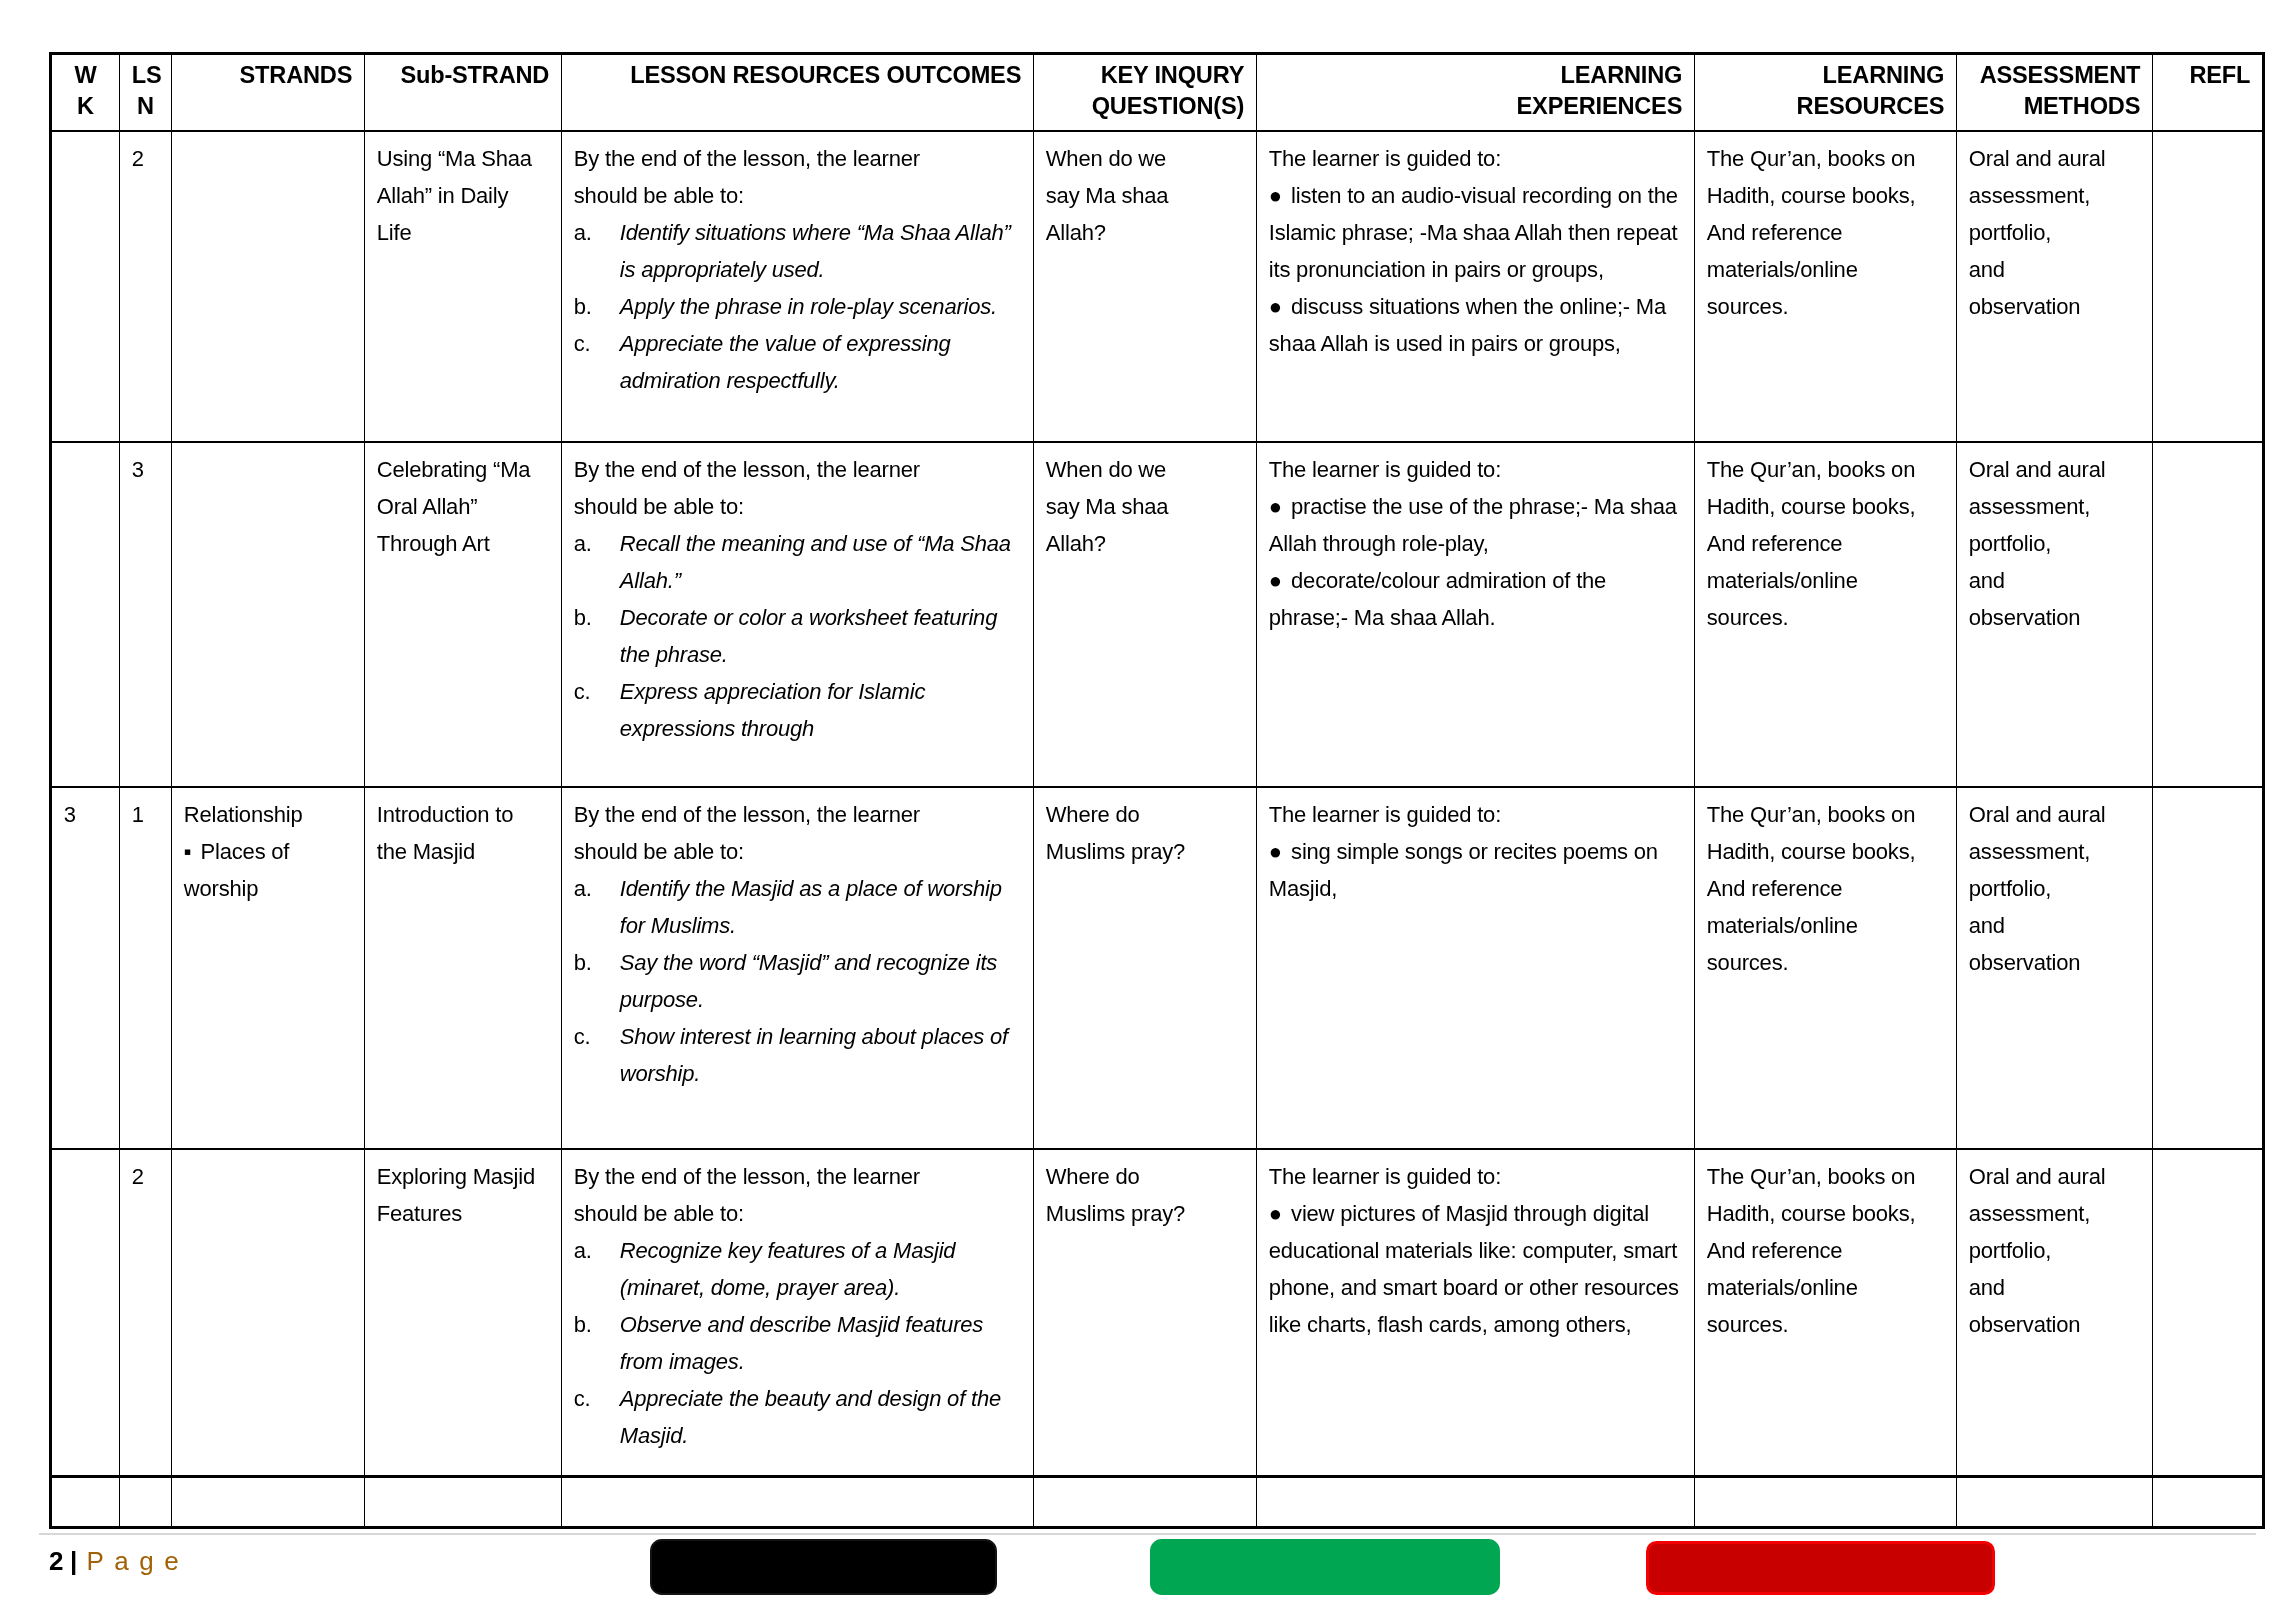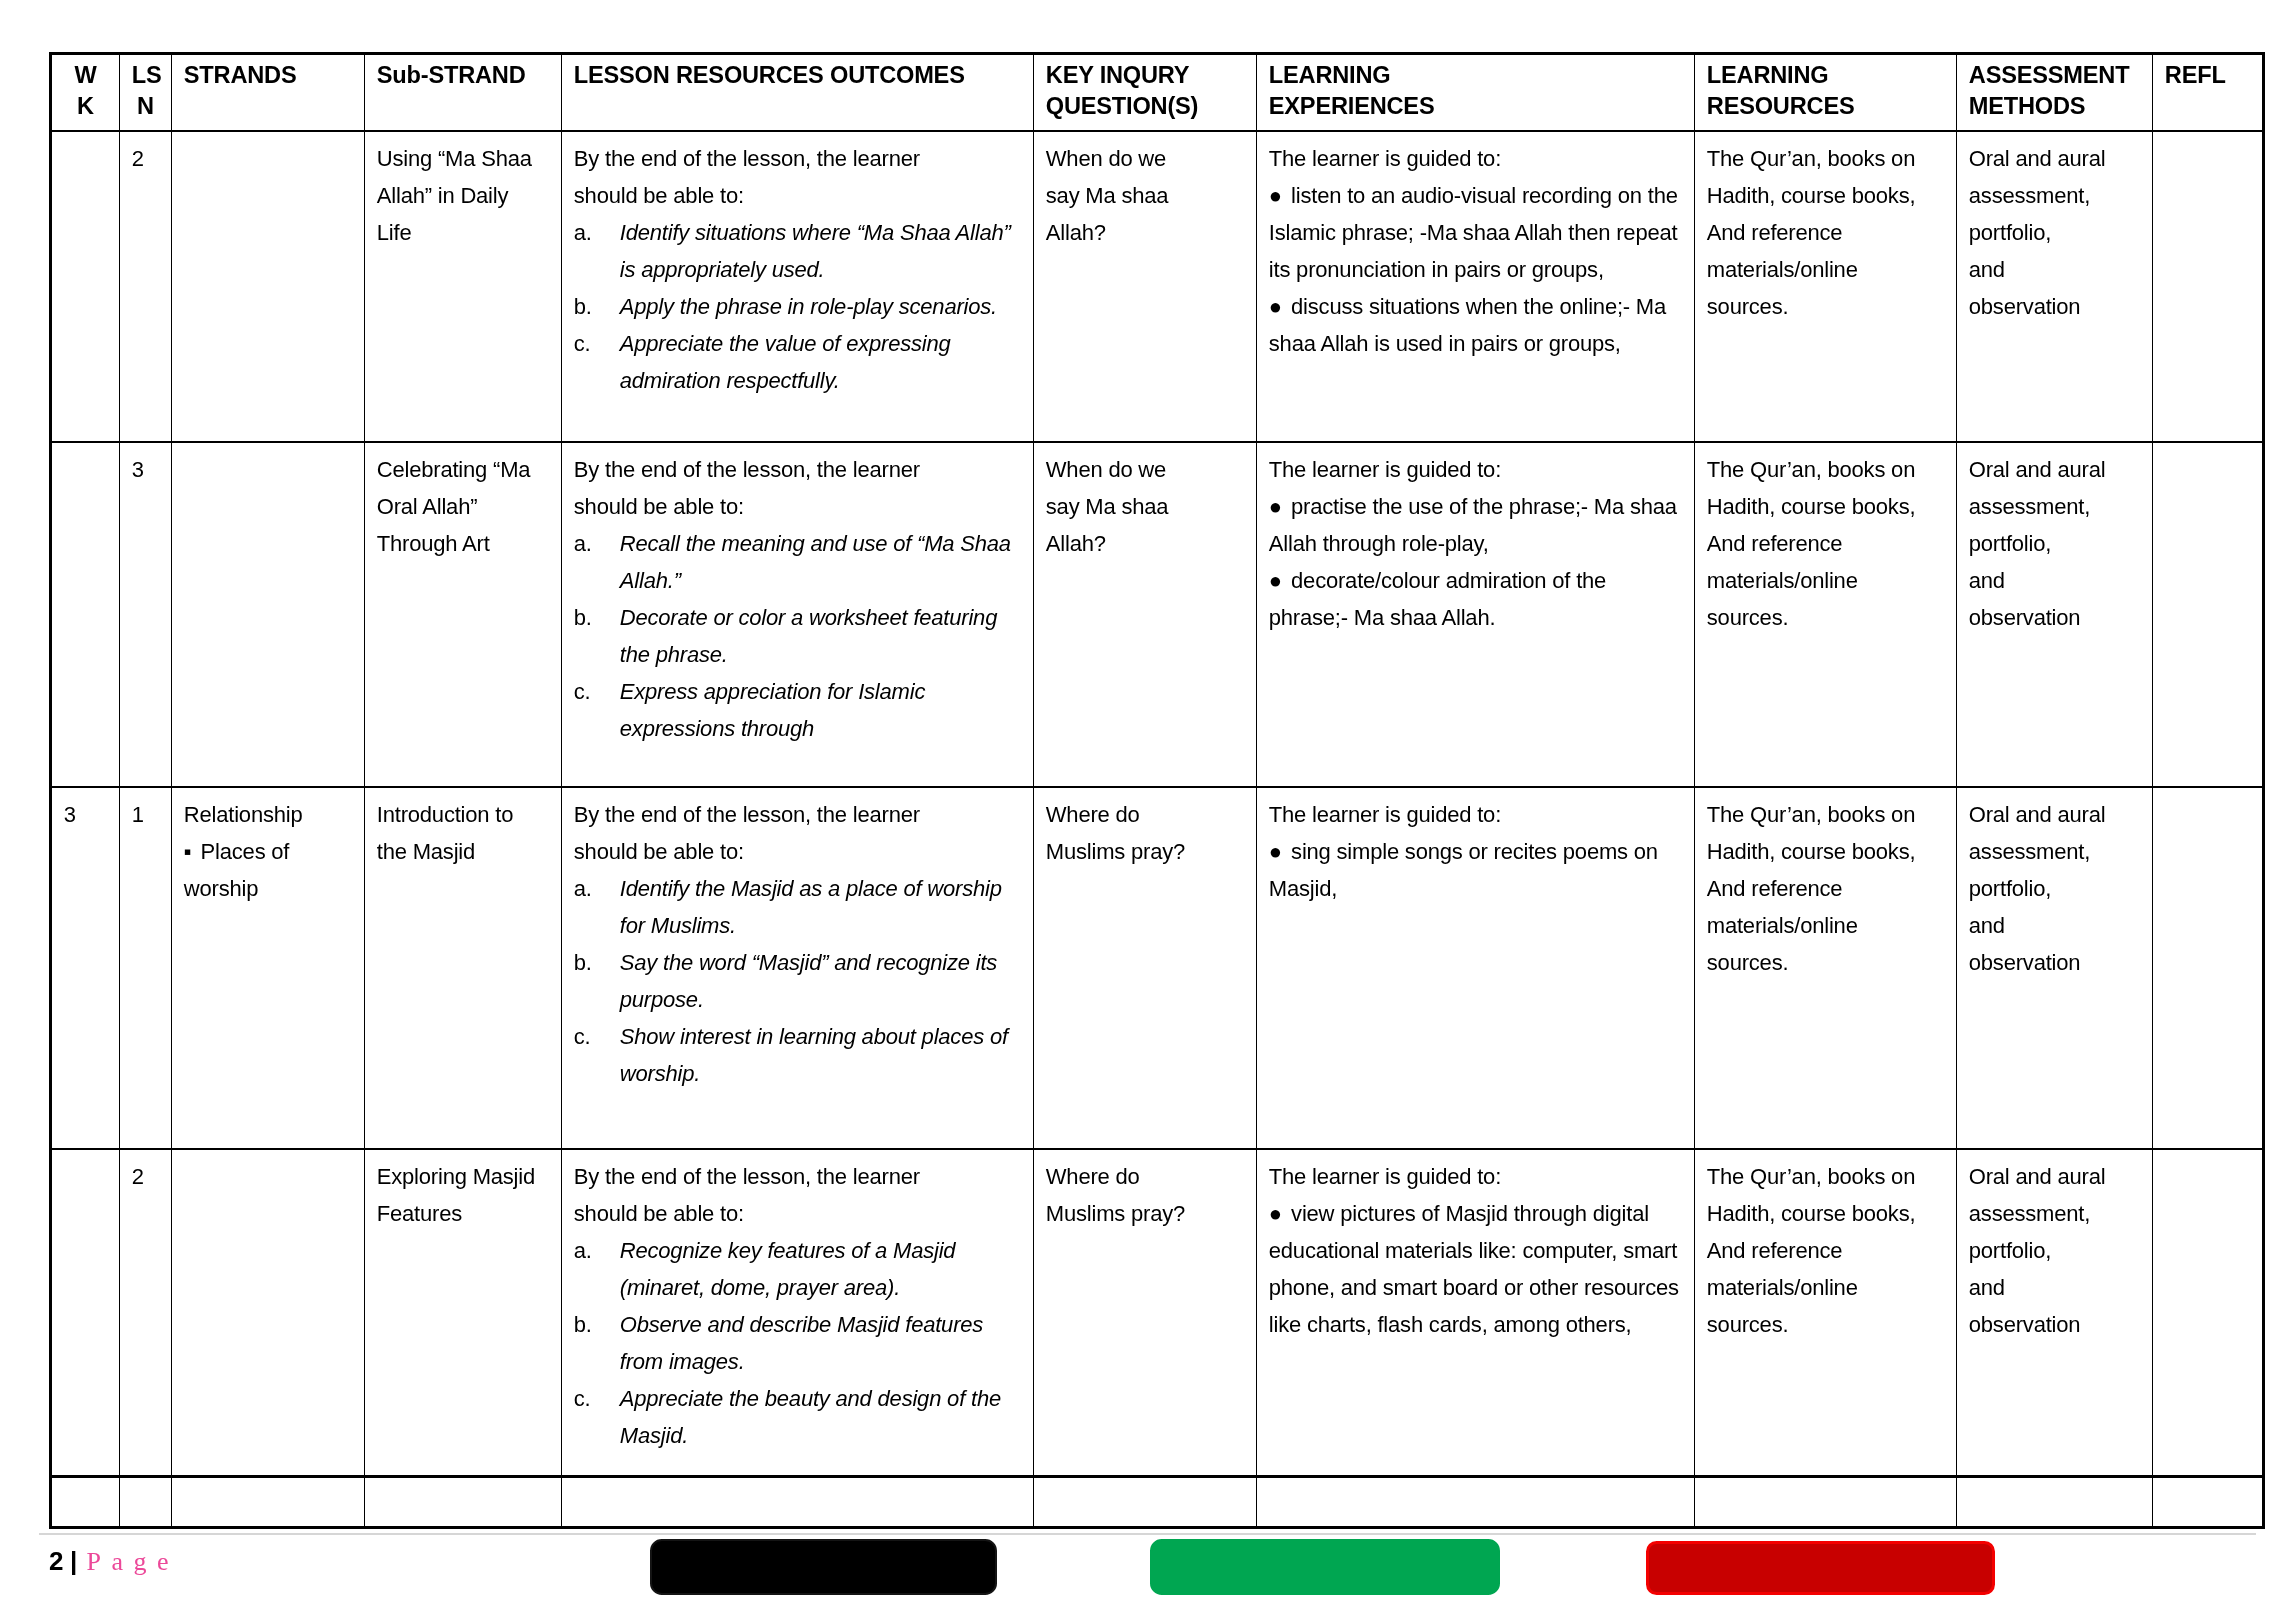--- a/index.html
+++ b/index.html
@@ -20,20 +20,21 @@
     border-top-width:2.6px; border-bottom-width:2.6px;
     vertical-align:top; text-align:left;
     padding:7.9px 11.8px;
     font-size:22px; line-height:37px; font-weight:400;
     letter-spacing:-0.2px; font-stretch:condensed;
     overflow:hidden;
   }
   th {
     font-size:23.6px; line-height:31px; font-weight:700;
     padding-top:5.2px;
+    text-align:right;
   }
   tr.hd   { height:72px; }
   tr.r1   { height:311px; }
   tr.r2   { height:345px; }
   tr.r3   { height:362px; }
   tr.r4   { height:327px; }
   tr.r5   { height:51px; }
   tr.r5 td { border-top-width:3.9px; }
   .pre { white-space:pre-line; }
   th.cen { text-align:center; }
@@ -47,21 +48,21 @@
   .footer-rule {
     position:absolute; left:39px; top:1533px; width:2217px; height:2px;
     background:#d6d6d6;
   }
   .page-footer {
     position:absolute; left:49px; top:1546px;
     font-size:26px; line-height:31px;
   }
   .page-footer .num { font-weight:700; color:#000; }
   .page-footer .sep { font-weight:700; color:#000; margin:0 9.2px 0 6.5px; }
-  .page-footer .lbl { color:#ec4899; letter-spacing:10.5px;font-family:Liberation Serif, serif; }
+  .page-footer .lbl { color:#a16207; letter-spacing:10.5px; }
   .btn {
     position:absolute; top:1539px; height:56px; border-radius:11.8px;
   }
   .btn-black { left:650px;  width:347px; background:#000000; border:2.6px solid #141414; }
   .btn-green { left:1150px; width:350px; background:#00A651; border:2.6px solid #00A651; }
   .btn-red   { left:1646px; width:349px; background:#C80000; border:3.3px solid #F40000; top:1541px; height:54px; border-radius:10.5px; }
 </style>
 </head>
 <body>
 

